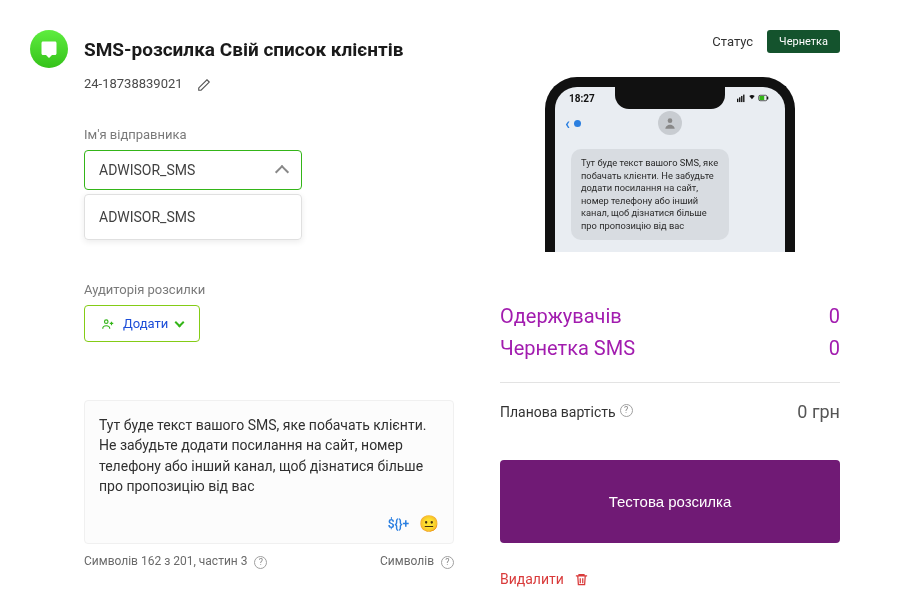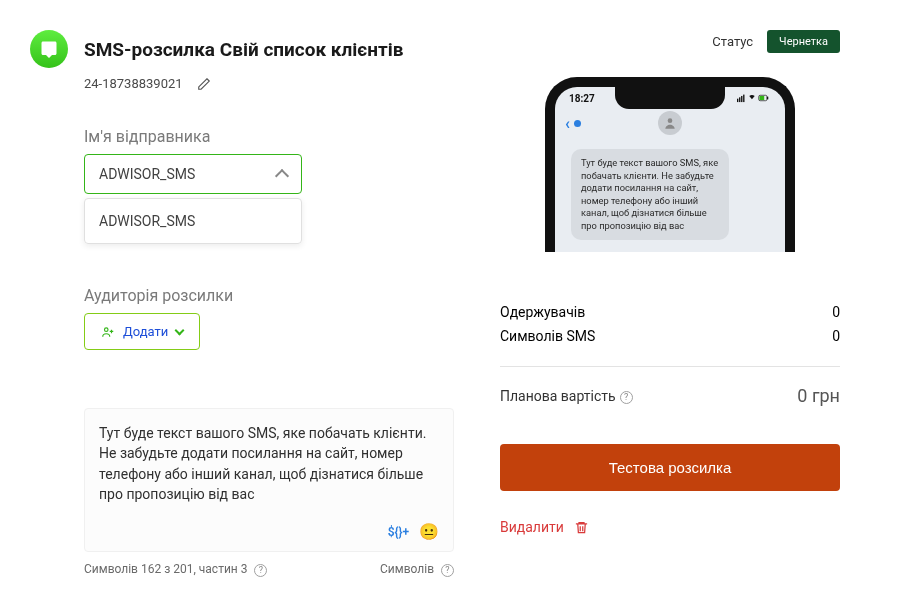--- a/index.html
+++ b/index.html
@@ -39,35 +39,35 @@
       flex-shrink: 0;
     }
     .sms-icon-circle svg { width: 18px; height: 18px; fill: #fff; }
     .page-title {
       font-size: 19px;
       font-weight: 700;
       color: #1a1a1a;
     }
     .subheader-row {
       display: flex;
-      align-items: flex-start;
+      align-items: flex-end;
       gap: 14px;
       padding-left: 54px;
       margin-bottom: 36px;
     }
     .sub-id {
       font-size: 13px;
       color: #4a4a4a;
     }
     .edit-icon {
       width: 14px; height: 14px;
       cursor: pointer;
     }
     .field-label {
-      font-size: 16px;
+      font-size: 13px;
       color: #7a7a7a;
       margin-bottom: 8px;
       padding-left: 54px;
     }
     .field-label.noindent { padding-left: 0; }
 
     .select-wrap {
       margin-left: 54px;
       width: 218px;
       position: relative;
@@ -271,50 +271,50 @@
       width: 158px;
       margin: 8px 0 0 16px;
     }
 
     .stats-block {
       margin-top: 48px;
     }
     .stat-row {
       display: flex;
       justify-content: space-between;
-      font-size: 14px;
-      color: #000000;
+      font-size: 20px;
+      color: #a21caf;
       padding: 4px 0;
     }
     .divider {
       border-top: 1px solid #e3e3e3;
       margin: 18px 0;
     }
     .cost-row {
       display: flex;
       justify-content: space-between;
       align-items: center;
     }
     .cost-label {
       font-size: 14px;
       color: #333;
       display: flex;
-      align-items: flex-end;
+      align-items: flex-start;
     }
     .cost-value {
       font-size: 18px;
       color: #555;
     }
     .primary-btn {
-      background: #c2410c;
+      background: #701a75;
       color: #fff;
       border: none;
       border-radius: 4px;
       width: 100%;
-      padding: 15px;
+      padding: 33px;
       font-size: 15px;
       font-weight: 500;
       margin-top: 38px;
       cursor: pointer;
     }
     .delete-row {
       display: flex;
       align-items: center;
       gap: 10px;
       margin-top: 28px;
@@ -433,21 +433,21 @@
       </div>
       <div class="sms-bubble">Тут буде текст вашого SMS, яке побачать клієнти. Не забудьте додати посилання на сайт, номер телефону або інший канал, щоб дізнатися більше про пропозицію від вас</div>
     </div>
 
     <div class="stats-block">
       <div class="stat-row">
         <span>Одержувачів</span>
         <span>0</span>
       </div>
       <div class="stat-row">
-        <span>Символів SMS</span>
+        <span>Чернетка SMS</span>
         <span>0</span>
       </div>
       <div class="divider"></div>
       <div class="cost-row">
         <span class="cost-label">
           <span>Планова вартість</span>
           <span class="help-circle">?</span>
         </span>
         <span class="cost-value">0 грн</span>
       </div>

